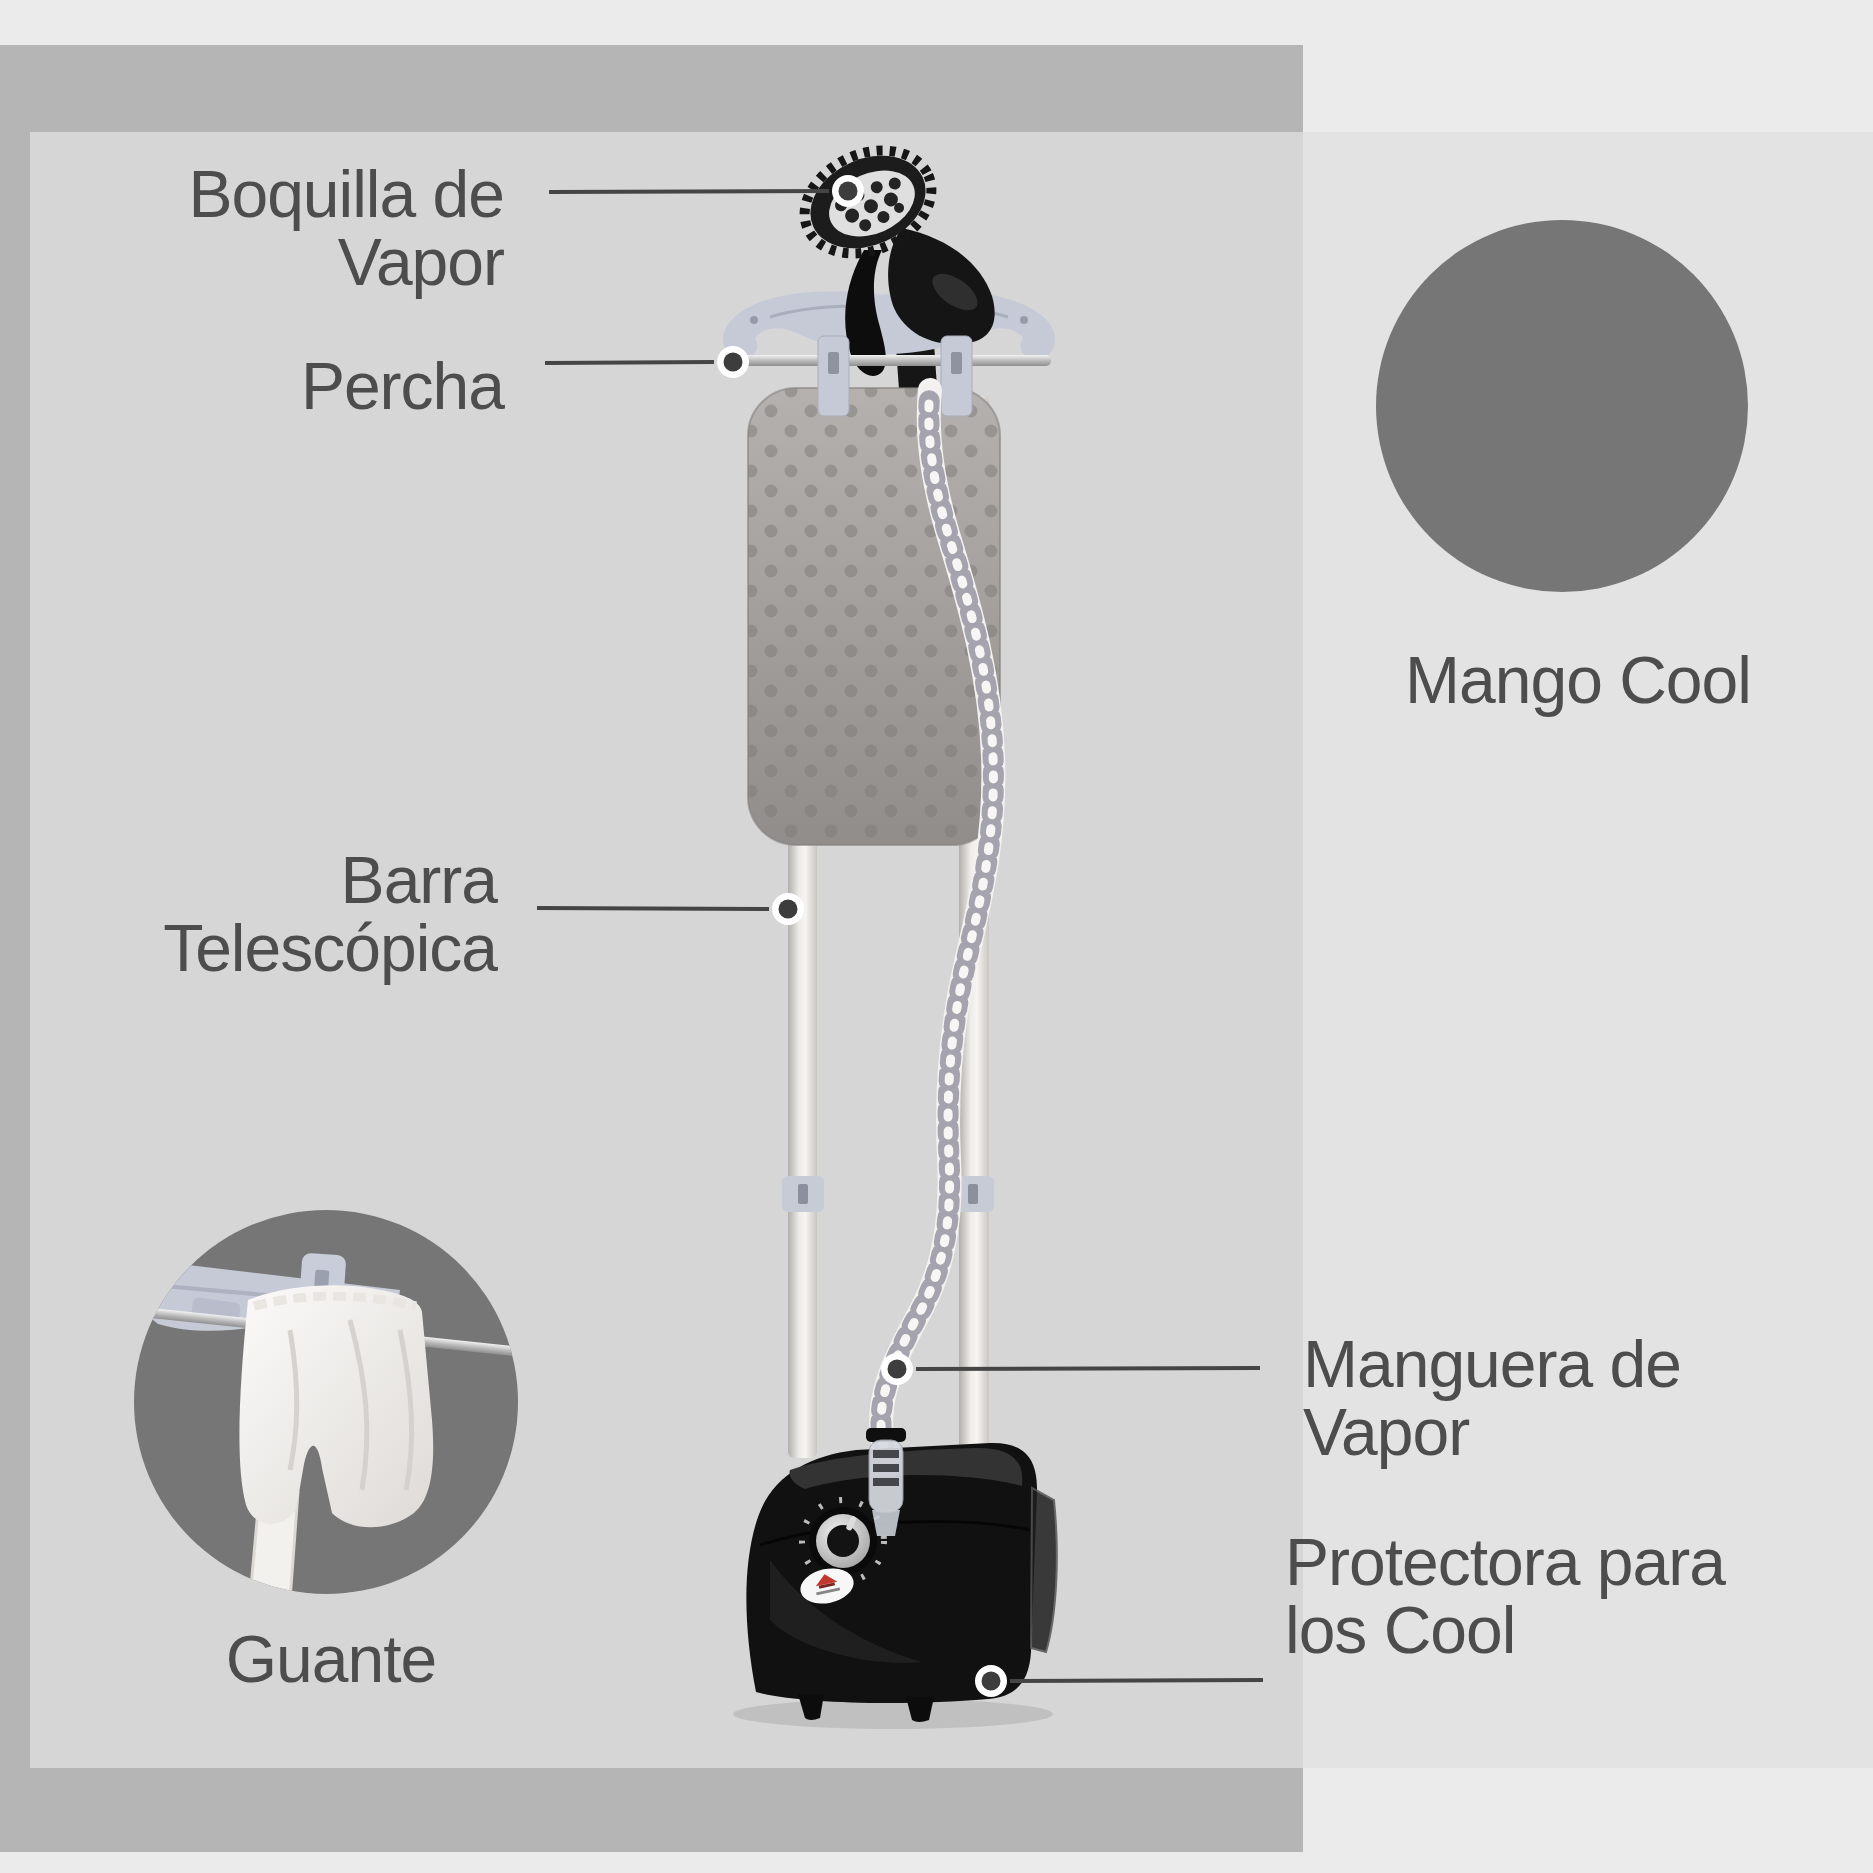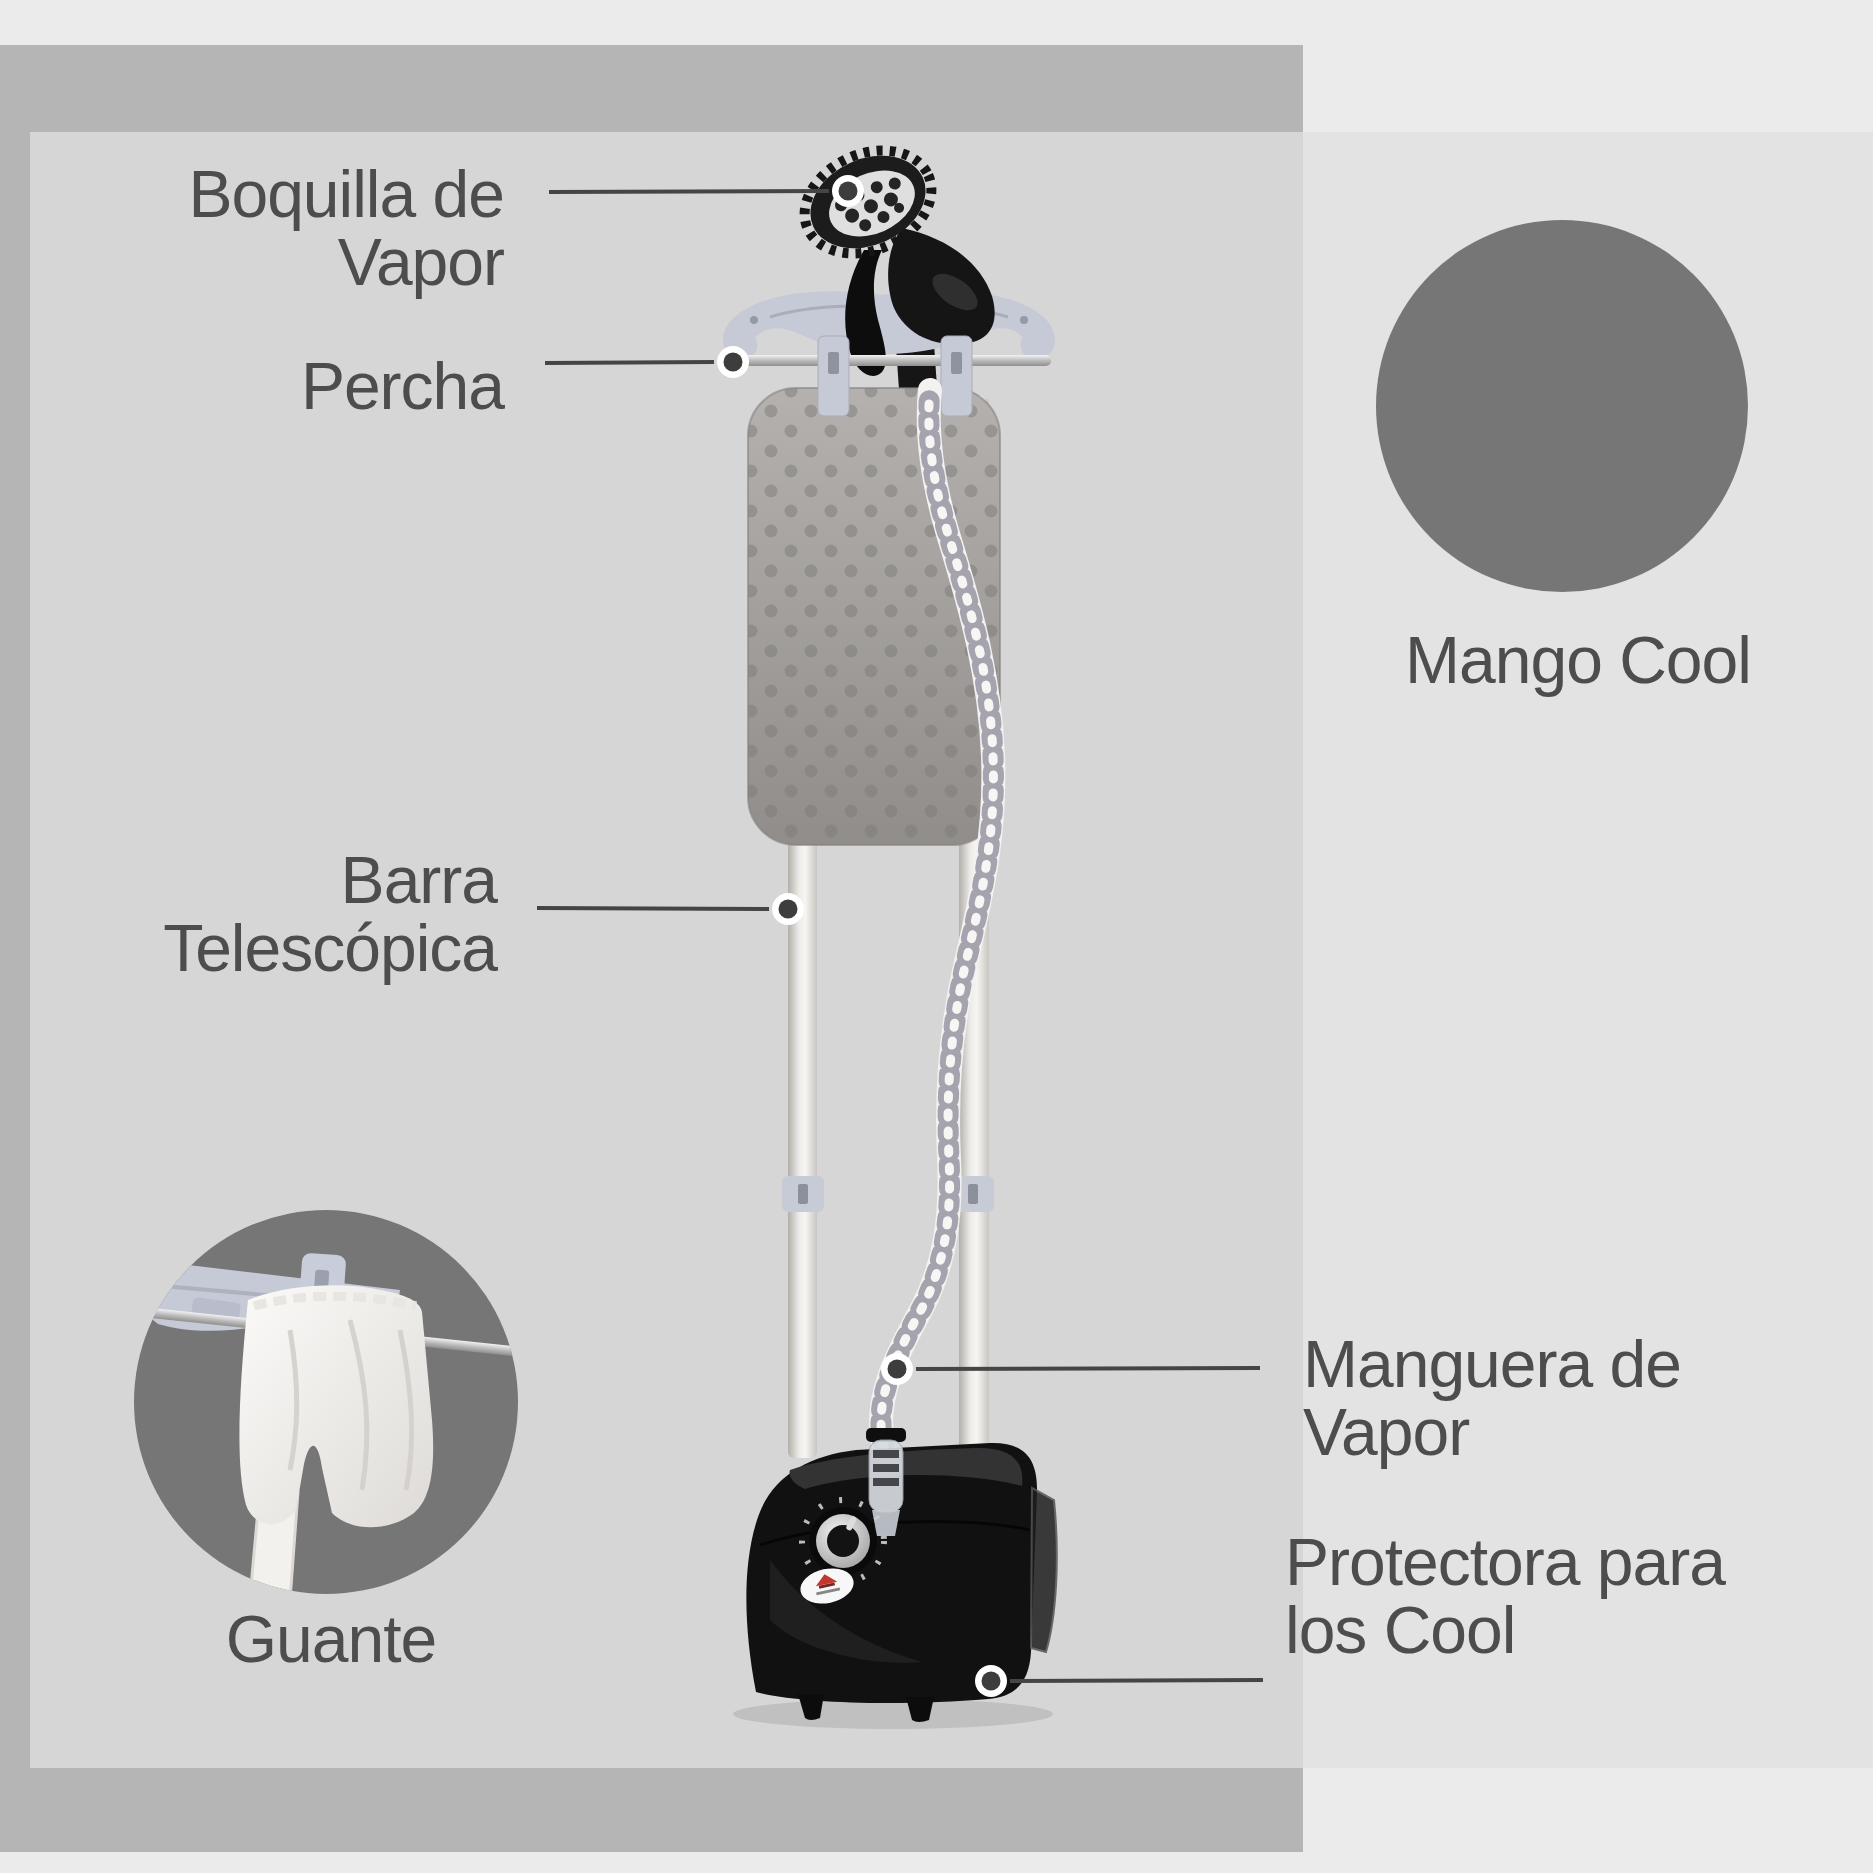--- a/index.html
+++ b/index.html
@@ -6,21 +6,21 @@
   #stage{position:relative;width:1873px;height:1873px;overflow:hidden;
          font-family:"Liberation Sans", sans-serif;background:#ebebeb;}
   .bg{position:absolute;}
   #mat{left:0;top:45px;width:1303px;height:1807px;background:#b5b5b5;}
   #panel{left:30px;top:132px;width:1273px;height:1636px;background:#d6d6d6;}
   #rightband{left:1303px;top:132px;width:570px;height:1636px;background:#e3e3e3;}
   #art{position:absolute;left:0;top:0;width:1873px;height:1873px;}
   .lbl{position:absolute;color:#4d4d4d;font-size:66px;line-height:68px;
        letter-spacing:-1px;white-space:nowrap;}
   .r{text-align:right;}
-  .c{text-align:right;transform:translateX(-50%);}
+  .c{text-align:right;transform:translateX(-50%);margin-top:20px;}
 </style>
 </head>
 <body>
 
 <div id="stage">
 
   <div class="bg" id="mat"></div>
   <div class="bg" id="panel"></div>
   <div class="bg" id="rightband"></div>
 

